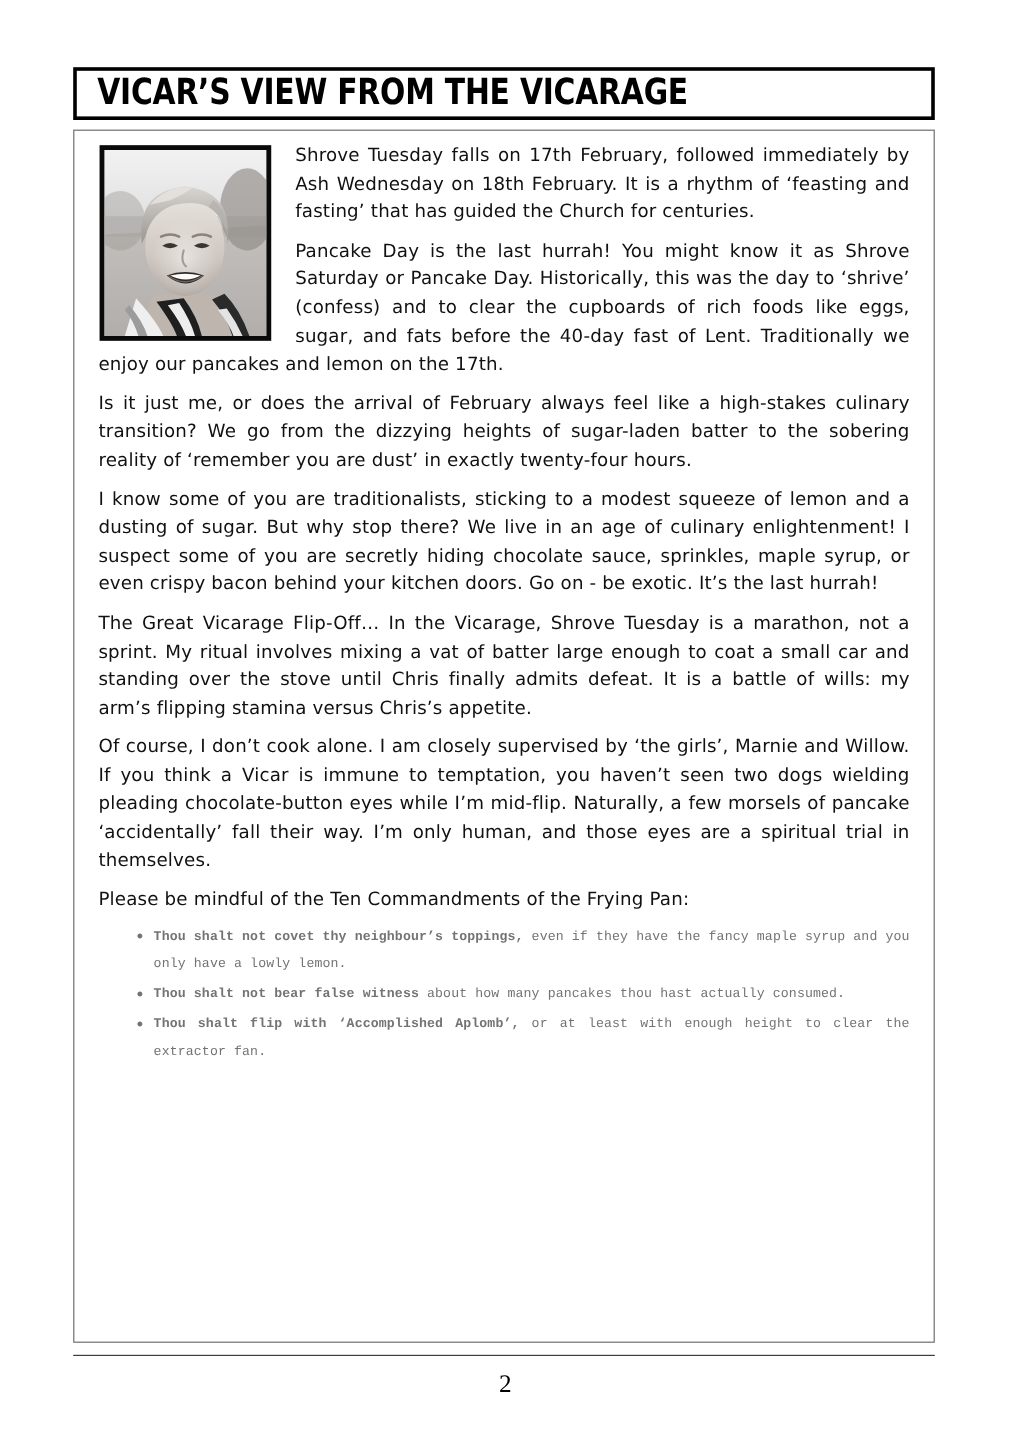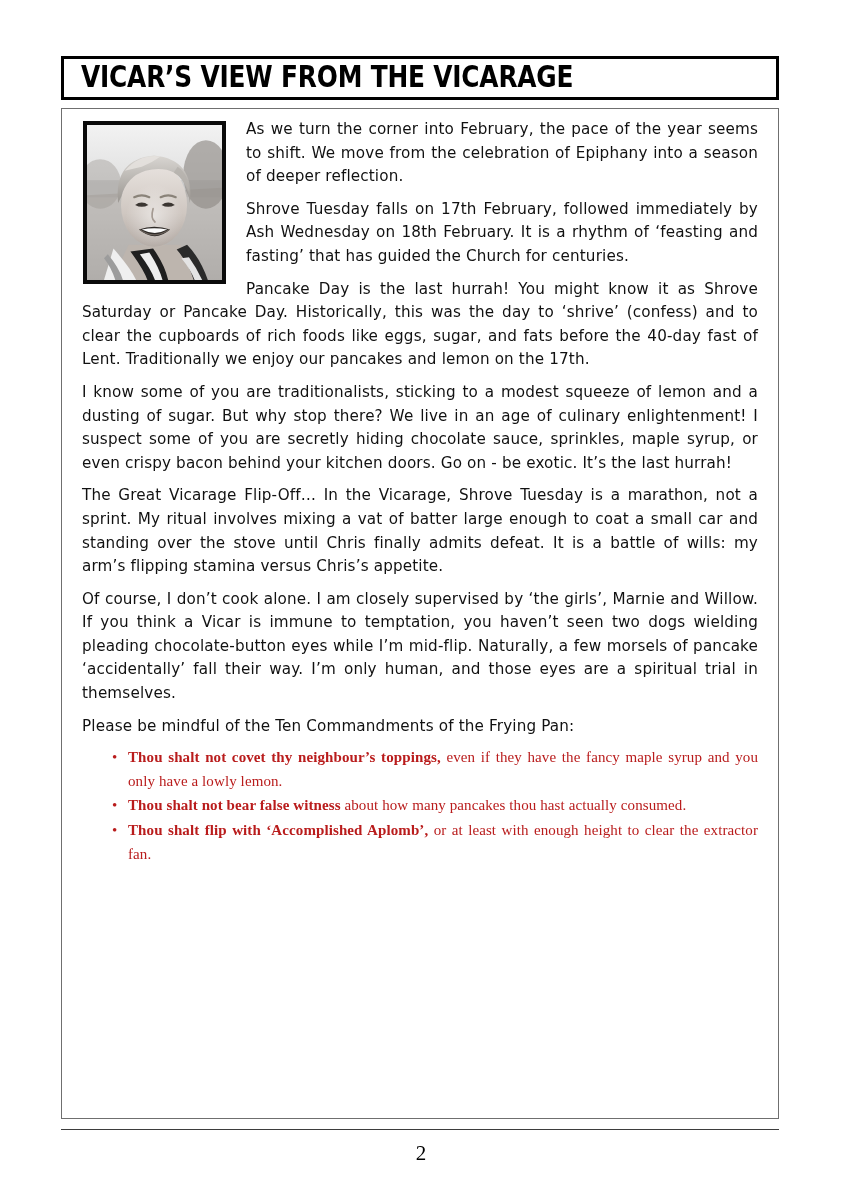--- a/index.html
+++ b/index.html
@@ -107,26 +107,26 @@
   }
 
   ul.commandments {
     margin: 2px 0 0 0;
     padding: 0 0 0 46px;
     list-style: none;
   }
   ul.commandments li {
     position: relative;
     margin: 0 0 1px 0;
-    font-family: Liberation Serif, serif;
-    font-size: 15px;
+    font-family: Liberation Mono, monospace;
+    font-size: 11px;
     line-height: 23.6px;
     text-align: justify;
     letter-spacing: 0.1px;
-    color: #b91c1c;
+    color: #737373;
   }
   ul.commandments li::before {
     content: "\2022";
     position: absolute;
     left: -16px;
     top: 0;
     font-size: 15px;
     line-height: 23.6px;
   }
   ul.commandments li b {
@@ -218,24 +218,24 @@
           <path d="M79 84 Q86 79 93 84 Q86 88 79 84 Z" fill="#3b3632"></path>
 
           <path d="M70 88 Q67 98 72 102" stroke="#a49a92" stroke-width="1.8" fill="none" stroke-linecap="round"></path>
 
           <path d="M55 110 Q71 104 88 110 Q72 124 55 110 Z" fill="#2e2a27"></path>
           <path d="M58 110 Q71 107 85 110 Q72 117 58 110 Z" fill="#fbfbfb"></path>
           <path d="M56 110 Q71 121 87 110" stroke="#6d645d" stroke-width="1.2" fill="none"></path>
         </svg>
       </div>
 
-      <p class="body intro">As we turn the corner into February, the pace of the year seems to shift. We move from the celebration of Epiphany into a season of deeper reflection.</p>
       <p class="body intro">Shrove Tuesday falls on 17th February, followed immediately by Ash Wednesday on 18th February. It is a rhythm of ‘feasting and fasting’ that has guided the Church for centuries.</p>
 
       <p class="body">Pancake Day is the last hurrah! You might know it as Shrove Saturday or Pancake Day. Historically, this was the day to ‘shrive’ (confess) and to clear the cupboards of rich foods like eggs, sugar, and fats before the 40-day fast of Lent. Traditionally we enjoy our pancakes and lemon on the 17th.</p>
+      <p class="body">Is it just me, or does the arrival of February always feel like a high-stakes culinary transition? We go from the dizzying heights of sugar-laden batter to the sobering reality of ‘remember you are dust’ in exactly twenty-four hours.</p>
       <p class="body">I know some of you are traditionalists, sticking to a modest squeeze of lemon and a dusting of sugar. But why stop there? We live in an age of culinary enlightenment! I suspect some of you are secretly hiding chocolate sauce, sprinkles, maple syrup, or even crispy bacon behind your kitchen doors. Go on - be exotic. It’s the last hurrah!</p>
       <p class="body">The Great Vicarage Flip-Off… In the Vicarage, Shrove Tuesday is a marathon, not a sprint. My ritual involves mixing a vat of batter large enough to coat a small car and standing over the stove until Chris finally admits defeat. It is a battle of wills: my arm’s flipping stamina versus Chris’s appetite.</p>
       <p class="body">Of course, I don’t cook alone. I am closely supervised by ‘the girls’, Marnie and Willow. If you think a Vicar is immune to temptation, you haven’t seen two dogs wielding pleading chocolate-button eyes while I’m mid-flip. Naturally, a few morsels of pancake ‘accidentally’ fall their way. I’m only human, and those eyes are a spiritual trial in themselves.</p>
 
       <p class="body tight">Please be mindful of the Ten Commandments of the Frying Pan:</p>
 
       <ul class="commandments">
         <li><b>Thou shalt not covet thy neighbour’s toppings,</b><span> even if they have the fancy maple syrup and you only have a lowly lemon.</span></li>
         <li><b>Thou shalt not bear false witness</b><span> about how many pancakes thou hast actually consumed.</span></li>
         <li><b>Thou shalt flip with ‘Accomplished Aplomb’,</b><span> or at least with enough height to clear the extractor fan.</span></li>

